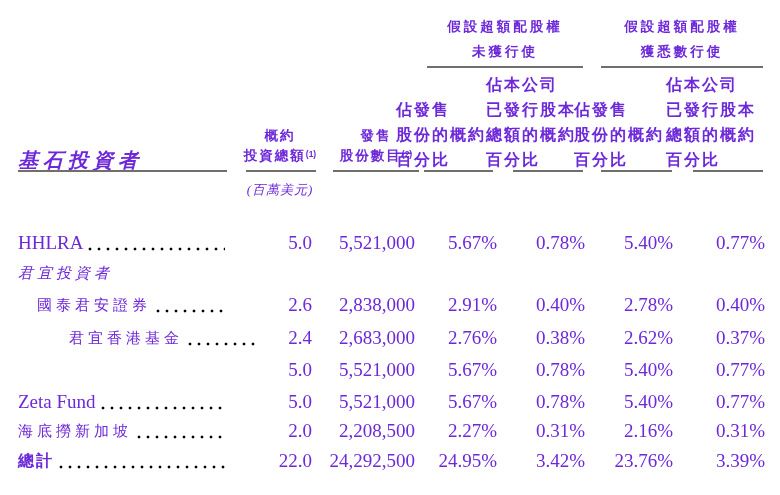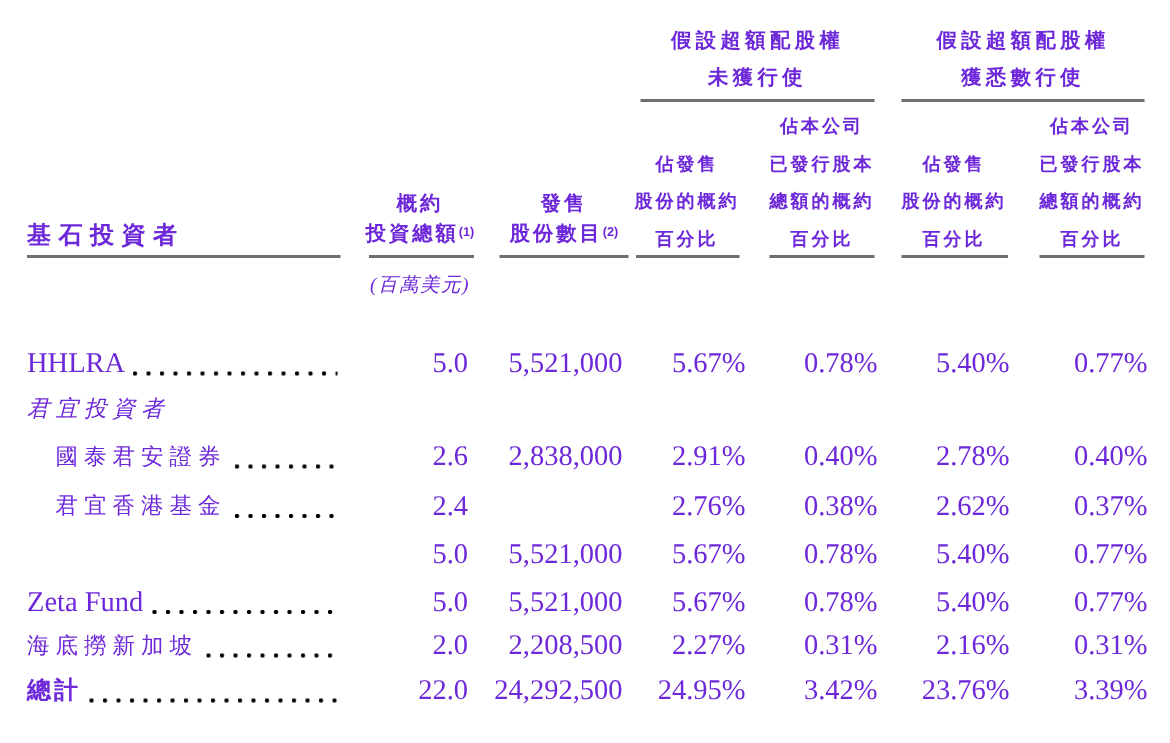--- a/index.html
+++ b/index.html
@@ -10,37 +10,37 @@
   }
   .rule { position:absolute; height:2px; background:#6f6f6f; }
 
   
   .hsans { font-family:"Liberation Sans","DejaVu Sans",sans-serif; font-weight:bold; }
   .grp {
     position:absolute; top:14px; width:200px; text-align:center;
     font-size:13.5px; line-height:25px; letter-spacing:3px;
   }
   .subhead {
-    position:absolute; width:124px; text-align:center;
-    font-size:12px; line-height:25px; letter-spacing:2px;
+    position:absolute; width:124px; 
+    font-size:16px; line-height:25px; letter-spacing:2px;
   }
   .subhead.l4 { top:72px; }
   .subhead.l3 { top:97px; }
   .colhead {
     position:absolute; top:126px; width:140px; text-align:center;
     font-size:13.5px; line-height:20px; letter-spacing:2px;
   }
   sup.fn { font-size:8.5px; letter-spacing:0; vertical-align:top; position:relative; top:-2px; }
   .unit {
     position:absolute; top:181px; left:210px; width:140px; text-align:center;
     font-style:italic; font-size:13px; letter-spacing:1px;
   }
   .rowaxis {
     position:absolute; left:18px; top:147px;
-    font-size:16px; letter-spacing:5px;
+    font-size:20px; letter-spacing:5px;font-style:italic;
   }
 
   
   .row { position:absolute; left:0; right:0; height:22px; line-height:22px; font-size:19px; }
   .labelcell { position:absolute; left:18px; width:209px; display:flex; }
   .row.indent .labelcell { left:37px; width:190px; }
   .lbl { white-space:nowrap; }
   .row.cjk-row .lbl { font-size:15px; letter-spacing:4px; }
   .row.italic-row .lbl { font-style:italic; }
   .row.total-row .lbl {
@@ -145,26 +145,27 @@
         <span class="leader"></span>
       </div>
     <span class="num c-inv">2.6</span>
     <span class="num c-sh">2,838,000</span>
     <span class="num c-p1">2.91%</span>
     <span class="num c-p2">0.40%</span>
     <span class="num c-p3">2.78%</span>
     <span class="num c-p4">0.40%</span>
   </div>
 
-  <div class="row cjk-row indent" style="top:327px;">
+  <div class="row cjk-row indent" style="top:327px;margin-left:32px;">
     <div class="labelcell">
         <span class="lbl">君宜香港基金</span>
         <span class="leader"></span>
       </div>
     <span class="num c-inv">2.4</span>
+    <span class="num c-sh">2,683,000</span>
     <span class="num c-p1">2.76%</span>
     <span class="num c-p2">0.38%</span>
     <span class="num c-p3">2.62%</span>
     <span class="num c-p4">0.37%</span>
   </div>
 
   <div class="row latin-row" style="top:359px;">
     <span class="num c-inv">5.0</span>
     <span class="num c-sh">5,521,000</span>
     <span class="num c-p1">5.67%</span>

